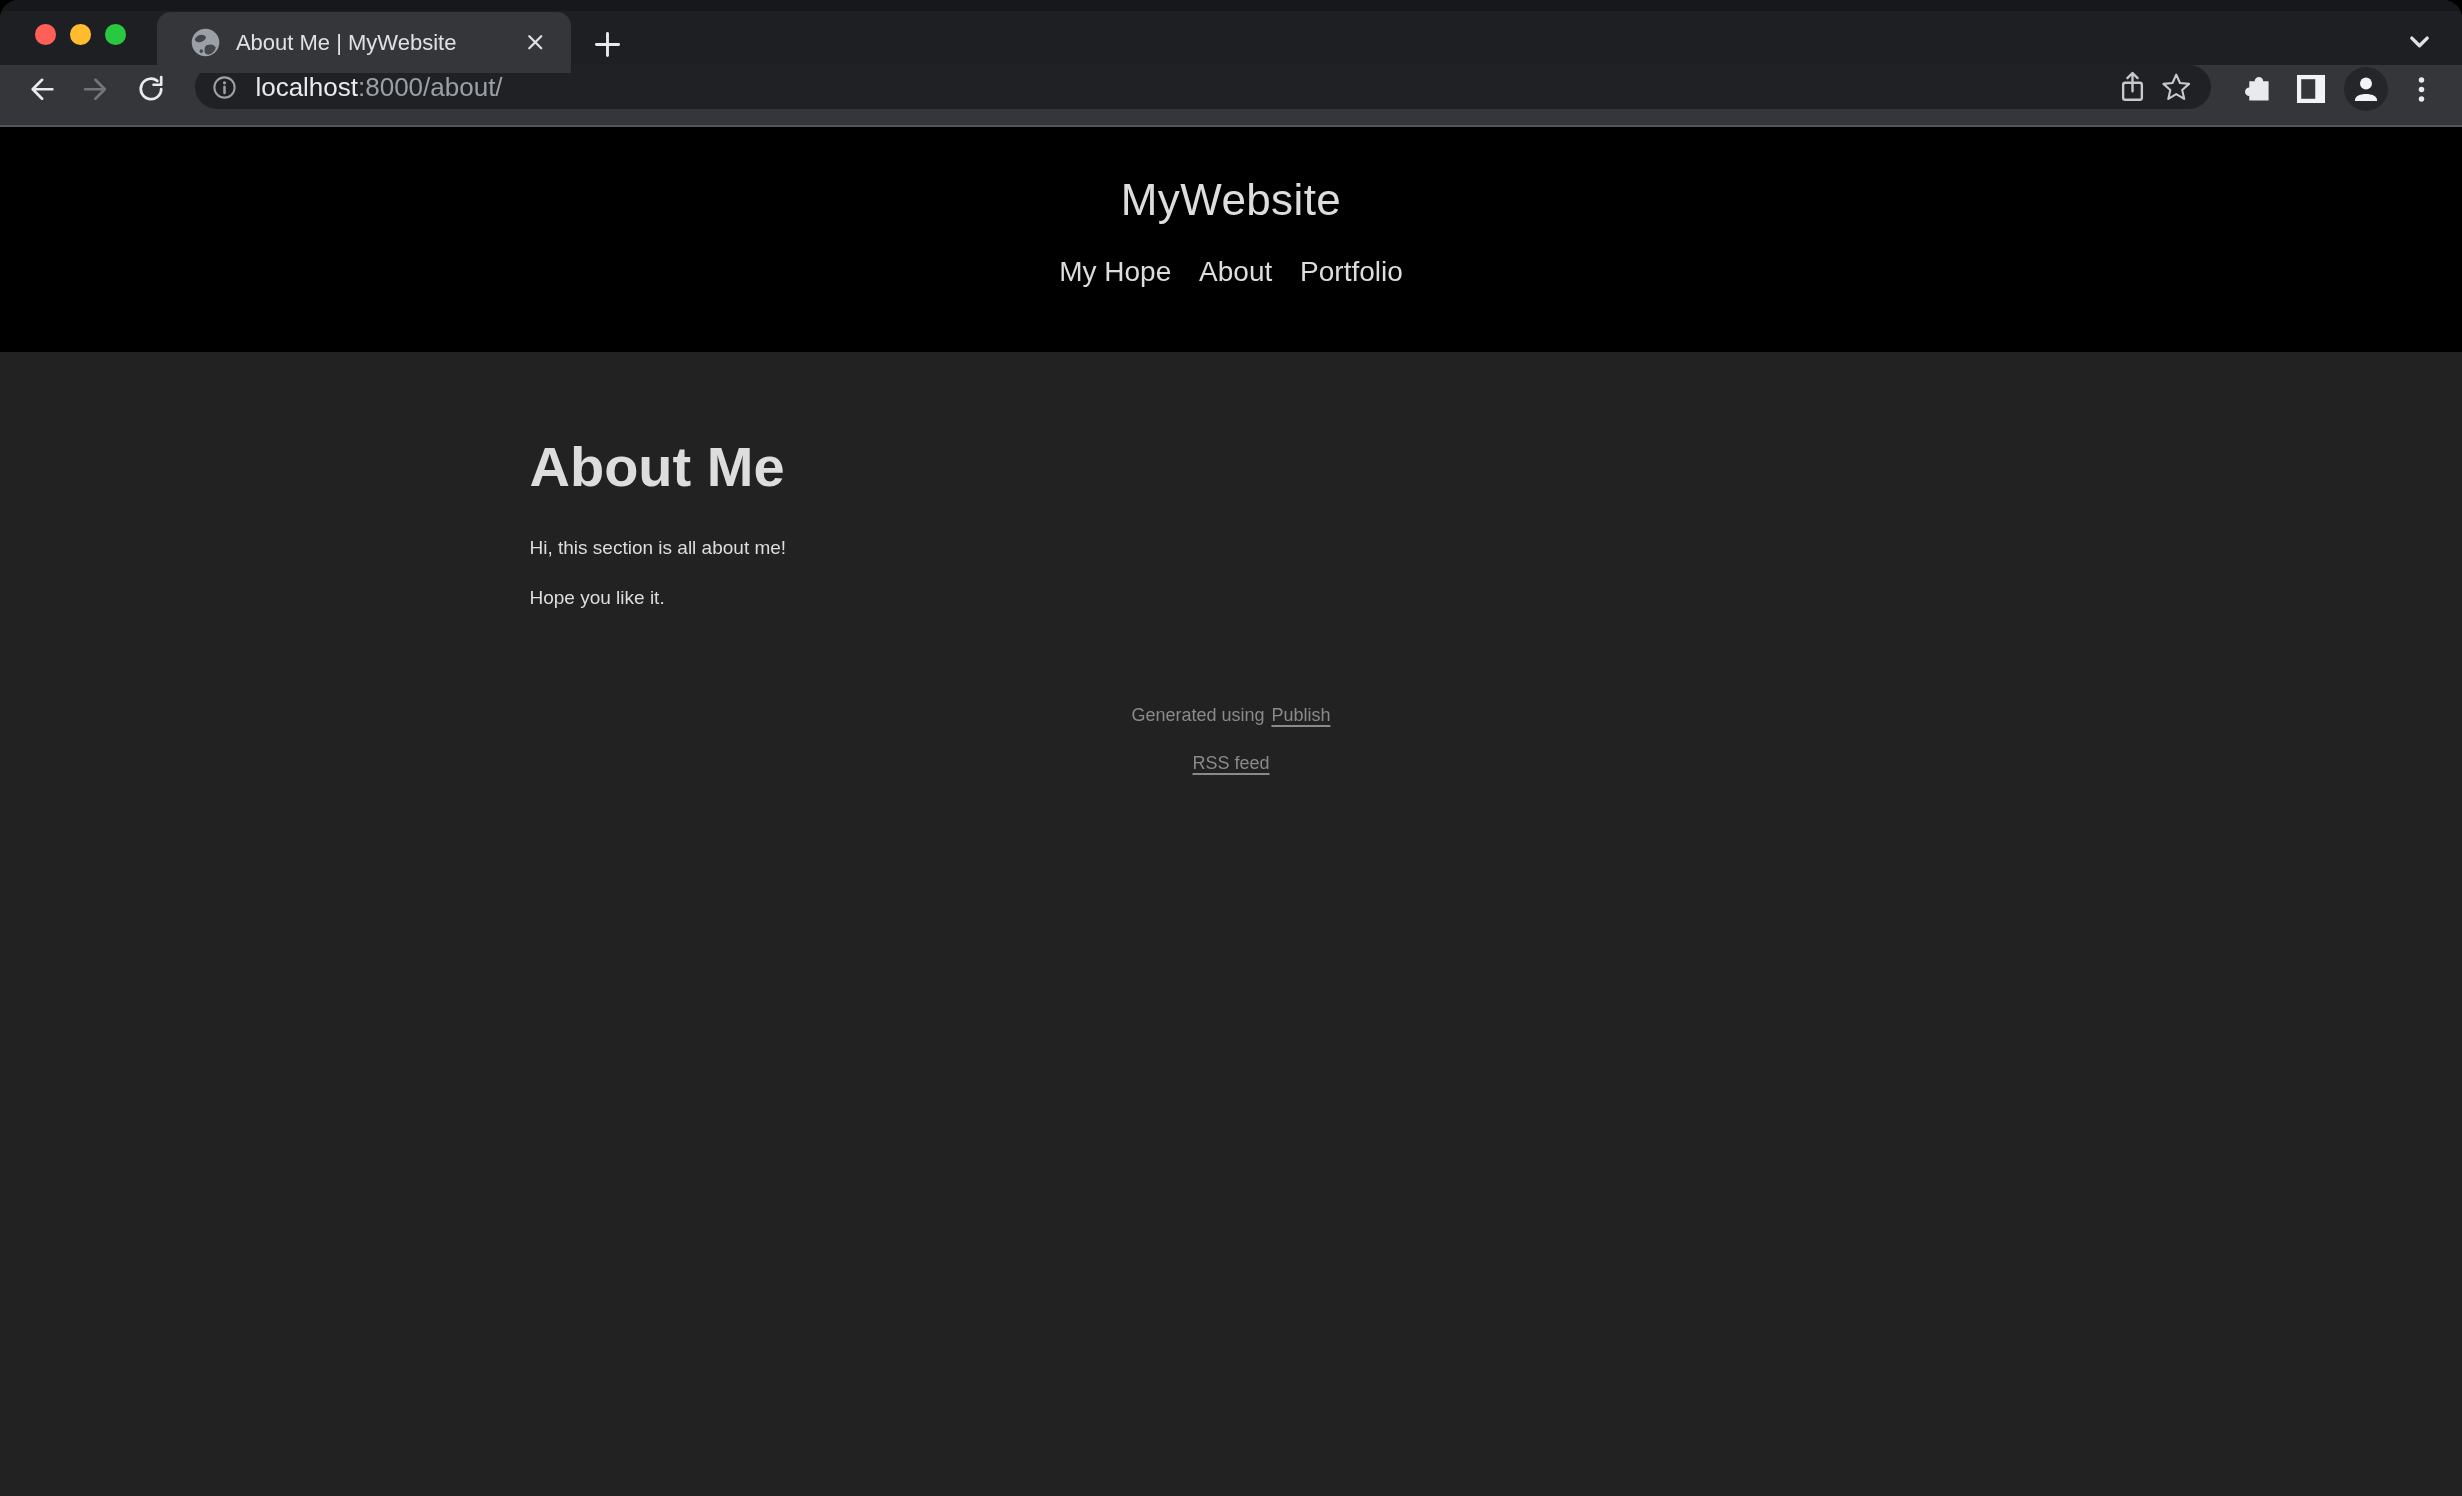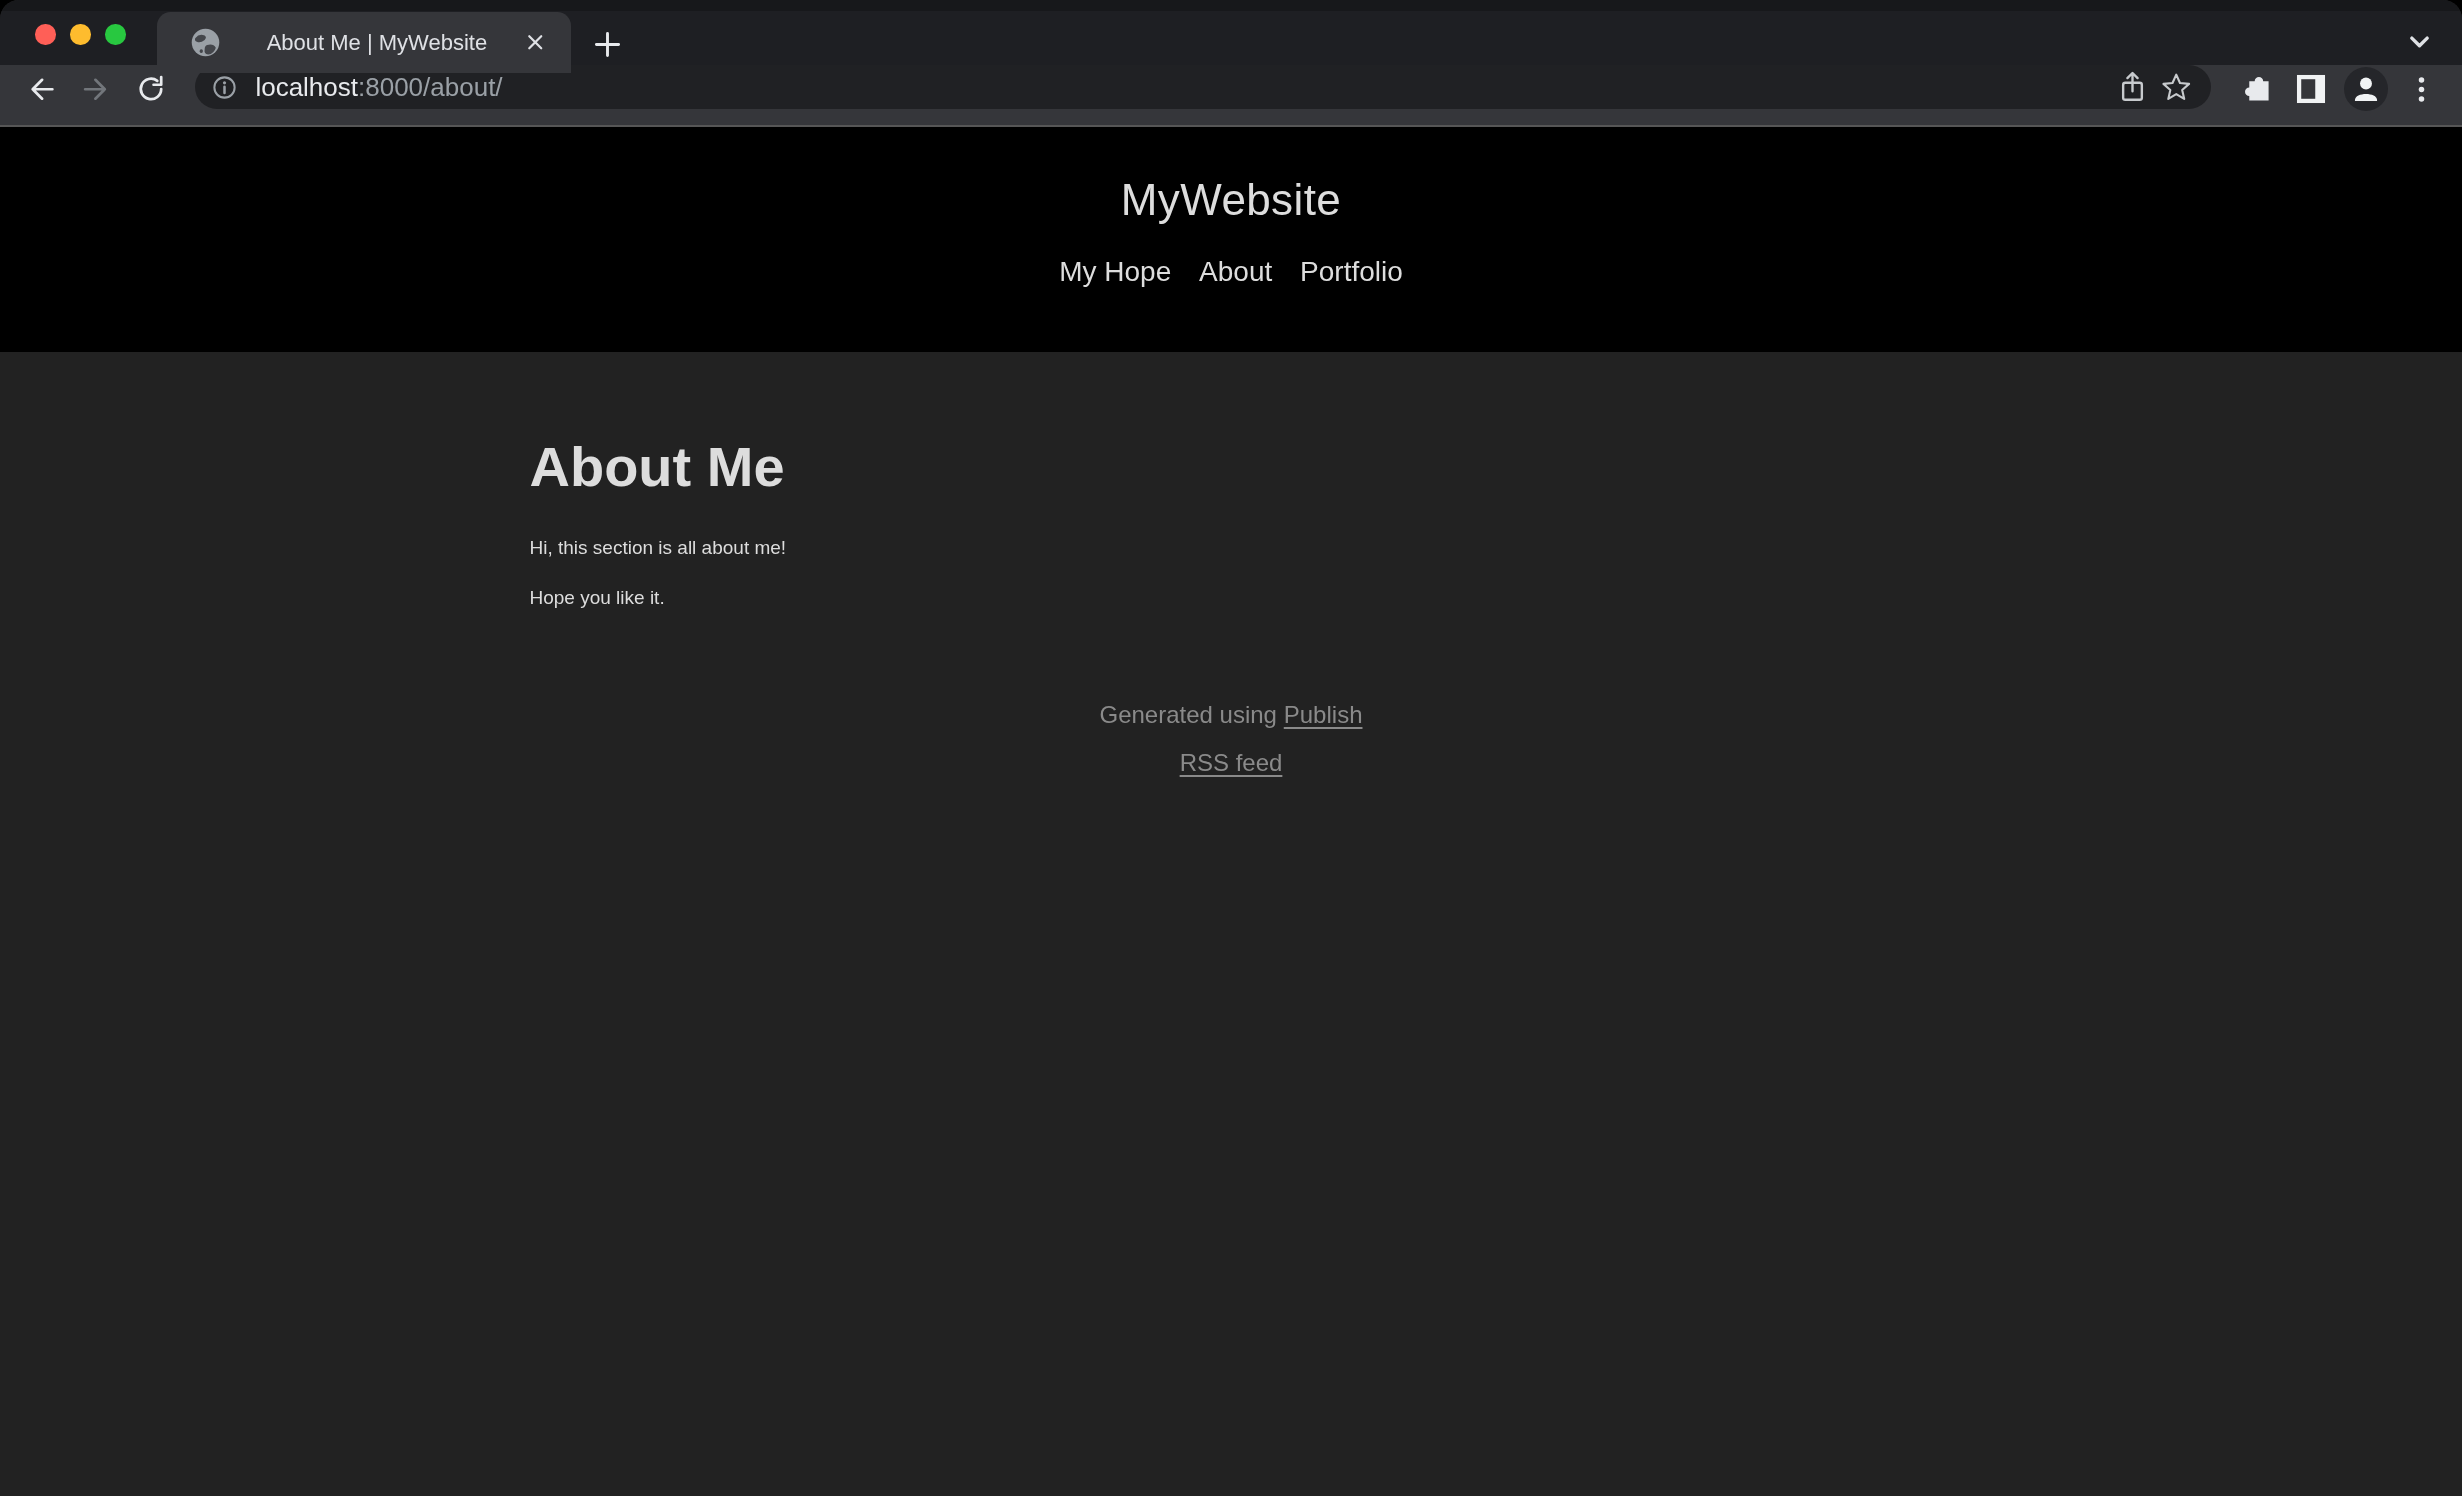--- a/index.html
+++ b/index.html
@@ -6,21 +6,20 @@
   * { box-sizing: border-box; }
   body { font-family: "Liberation Sans", sans-serif; width: 2462px; height: 1496px; overflow: hidden; }
   button { background: none; border: none; padding: 0; margin: 0; cursor: pointer; font-family: inherit; }
 
   .window { width: 2462px; height: 1496px; border-radius: 19px 19px 0 0; overflow: hidden; background: #222; }
 
   
   .tabstrip {
     position: relative; height: 65px;
     background: linear-gradient(#17181b 0 11px, #1e1f23 11px 100%);
-    text-align: center;
   }
   .traffic-lights { position: absolute; left: 35px; top: 24px; display: flex; gap: 14.5px; }
   .tl { width: 20.5px; height: 20.5px; border-radius: 50%; }
   .tl.red    { background: #ff5f57; }
   .tl.yellow { background: #febc2e; }
   .tl.green  { background: #28c840; }
 
   .tab {
     position: absolute; left: 157px; top: 12px; width: 414px; height: 61px;
     background: #35363a; border-radius: 13.7px 13.7px 0 0;
@@ -64,21 +63,21 @@
   .page { height: 1359px; background: #222; color: #ddd; }
   .site-header { background: #000; height: 225px; padding-top: 48px; text-align: center; }
   .site-name { display: inline-block; font-size: 44px; font-weight: normal; color: #ddd; letter-spacing: 0.4px; }
   .site-nav { margin-top: 31px; }
   .nav-link { color: #ddd; font-size: 28px; margin: 0 12px; text-decoration: none; cursor: pointer; }
 
   .wrapper { max-width: 1539px; margin: 16px auto; padding: 65px 68px 0; }
   .wrapper h1 { font-size: 56px; line-height: 1.2; font-weight: bold; color: #ddd; margin: 0 0 29px; }
   .wrapper p { font-size: 19px; line-height: 38px; color: #ddd; margin: 0 0 12px; }
 
-  .site-footer { margin-top: 79px; text-align: center; color: #8a8a8a; font-size: 24px; }
+  .site-footer { margin-top: 79px; text-align: center; color: #8a8a8a; font-size: 18px; }
   .site-footer p { margin: 0 0 10.3px; line-height: 38px; }
   .f-link { color: #8a8a8a; text-decoration: underline; text-underline-offset: 4.3px; text-decoration-thickness: 1.7px; cursor: pointer; }
   .gen-text { margin-right: 6.8px; }
 </style>
 </head>
 <body>
 
 <div class="window">
 
   <div class="tabstrip">

